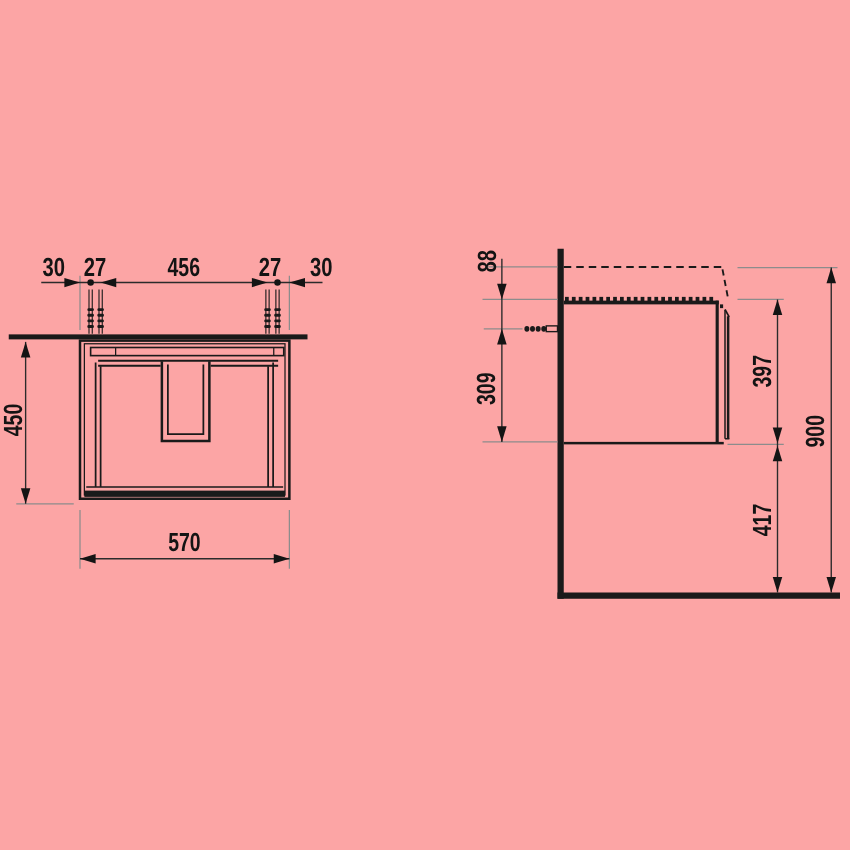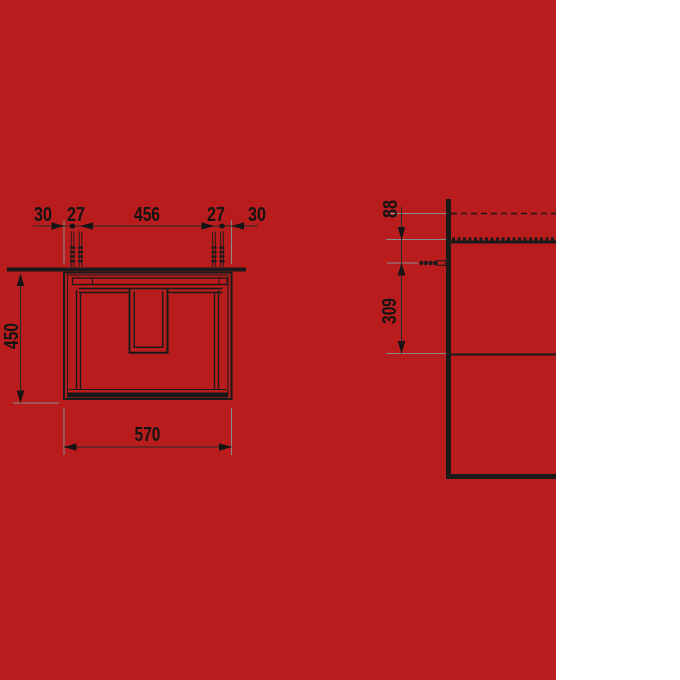--- a/index.html
+++ b/index.html
@@ -1,16 +1,16 @@
 <!DOCTYPE html>
 <html><head>
 <meta charset="utf-8">
 <style>
   html,body{margin:0;padding:0;background:#ffffff;}
-  .canvas{position:relative;width:556px;height:680px;background:#b91c1c;overflow:hidden;}
+  .canvas{position:relative;width:680px;height:680px;background:#fca5a5;overflow:hidden;}
   svg{display:block;}
   text{font-family:"Liberation Sans", sans-serif;font-weight:bold;fill:#141414;font-size:21px;}
   .main{stroke:#1a1a1a;fill:none;}
   .dim{stroke:#2b2b2b;stroke-width:1.1;fill:none;}
   .ext{stroke:#8c8c8c;stroke-width:1;fill:none;}
   .solid{fill:#1a1a1a;stroke:none;}
   .arr{fill:#141414;stroke:none;}
 </style>
 </head>
 <body>

